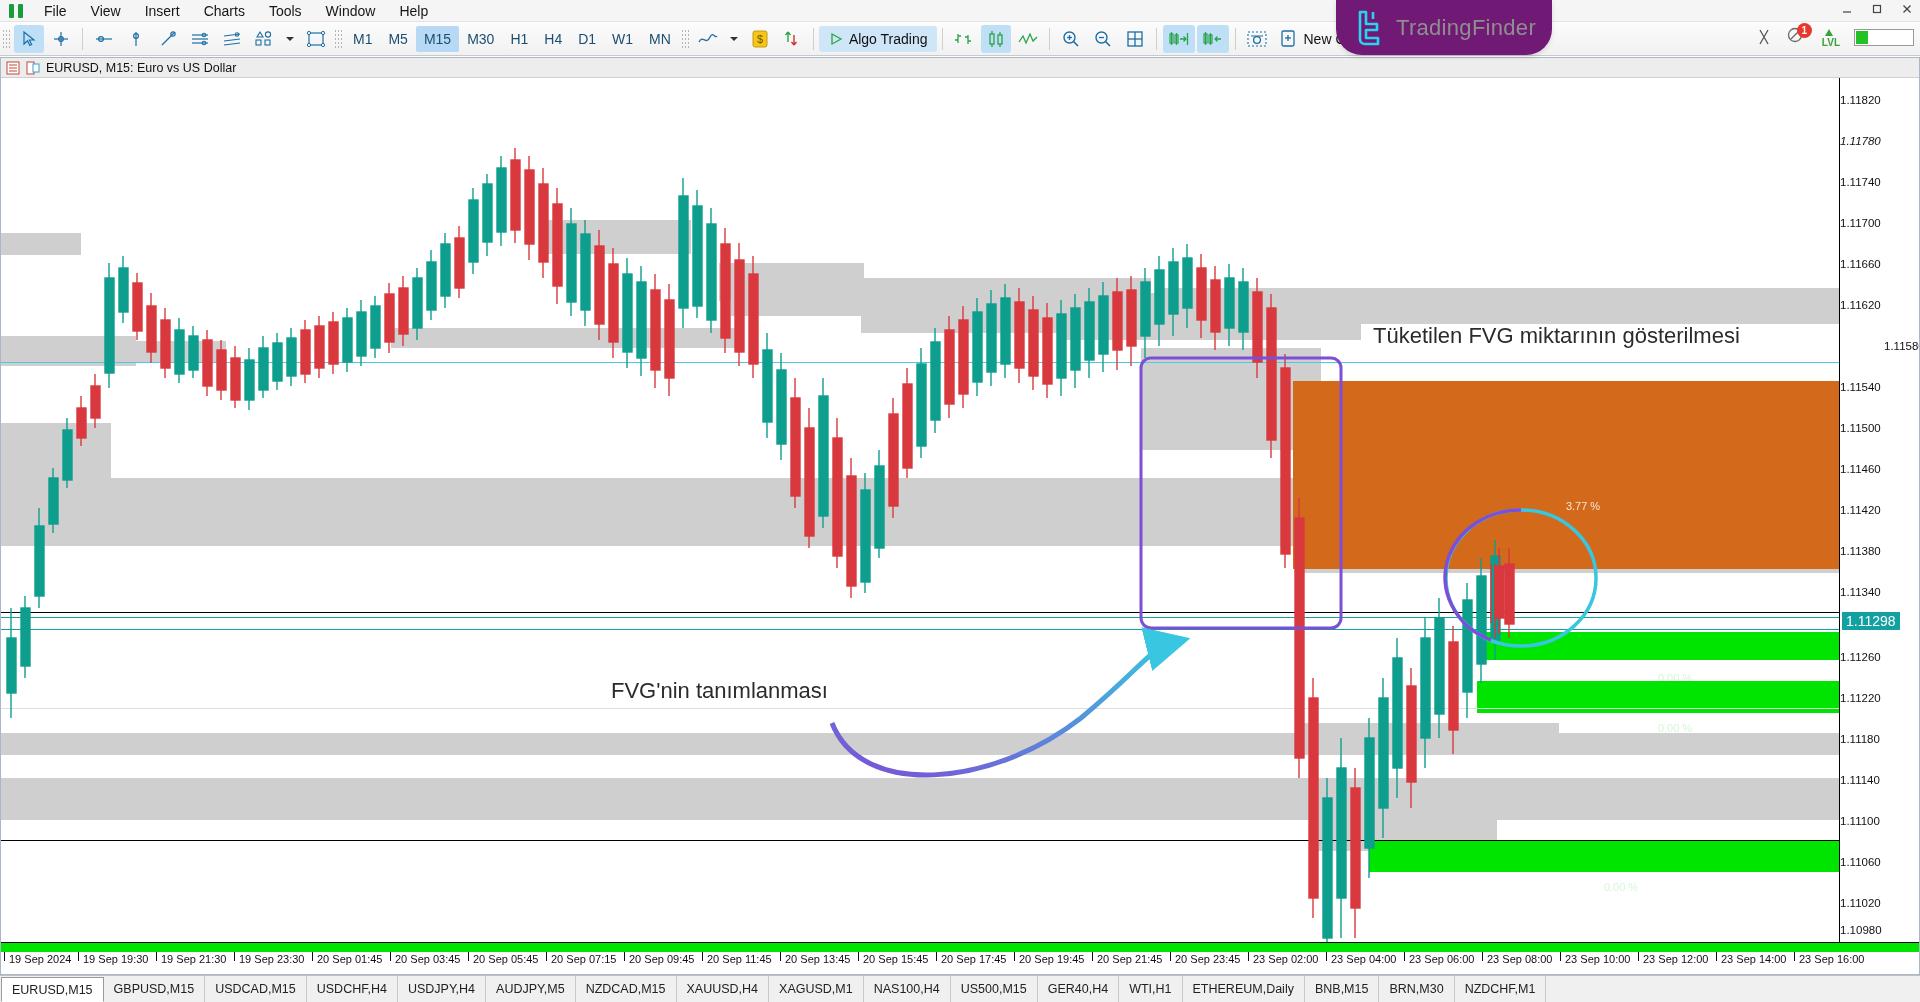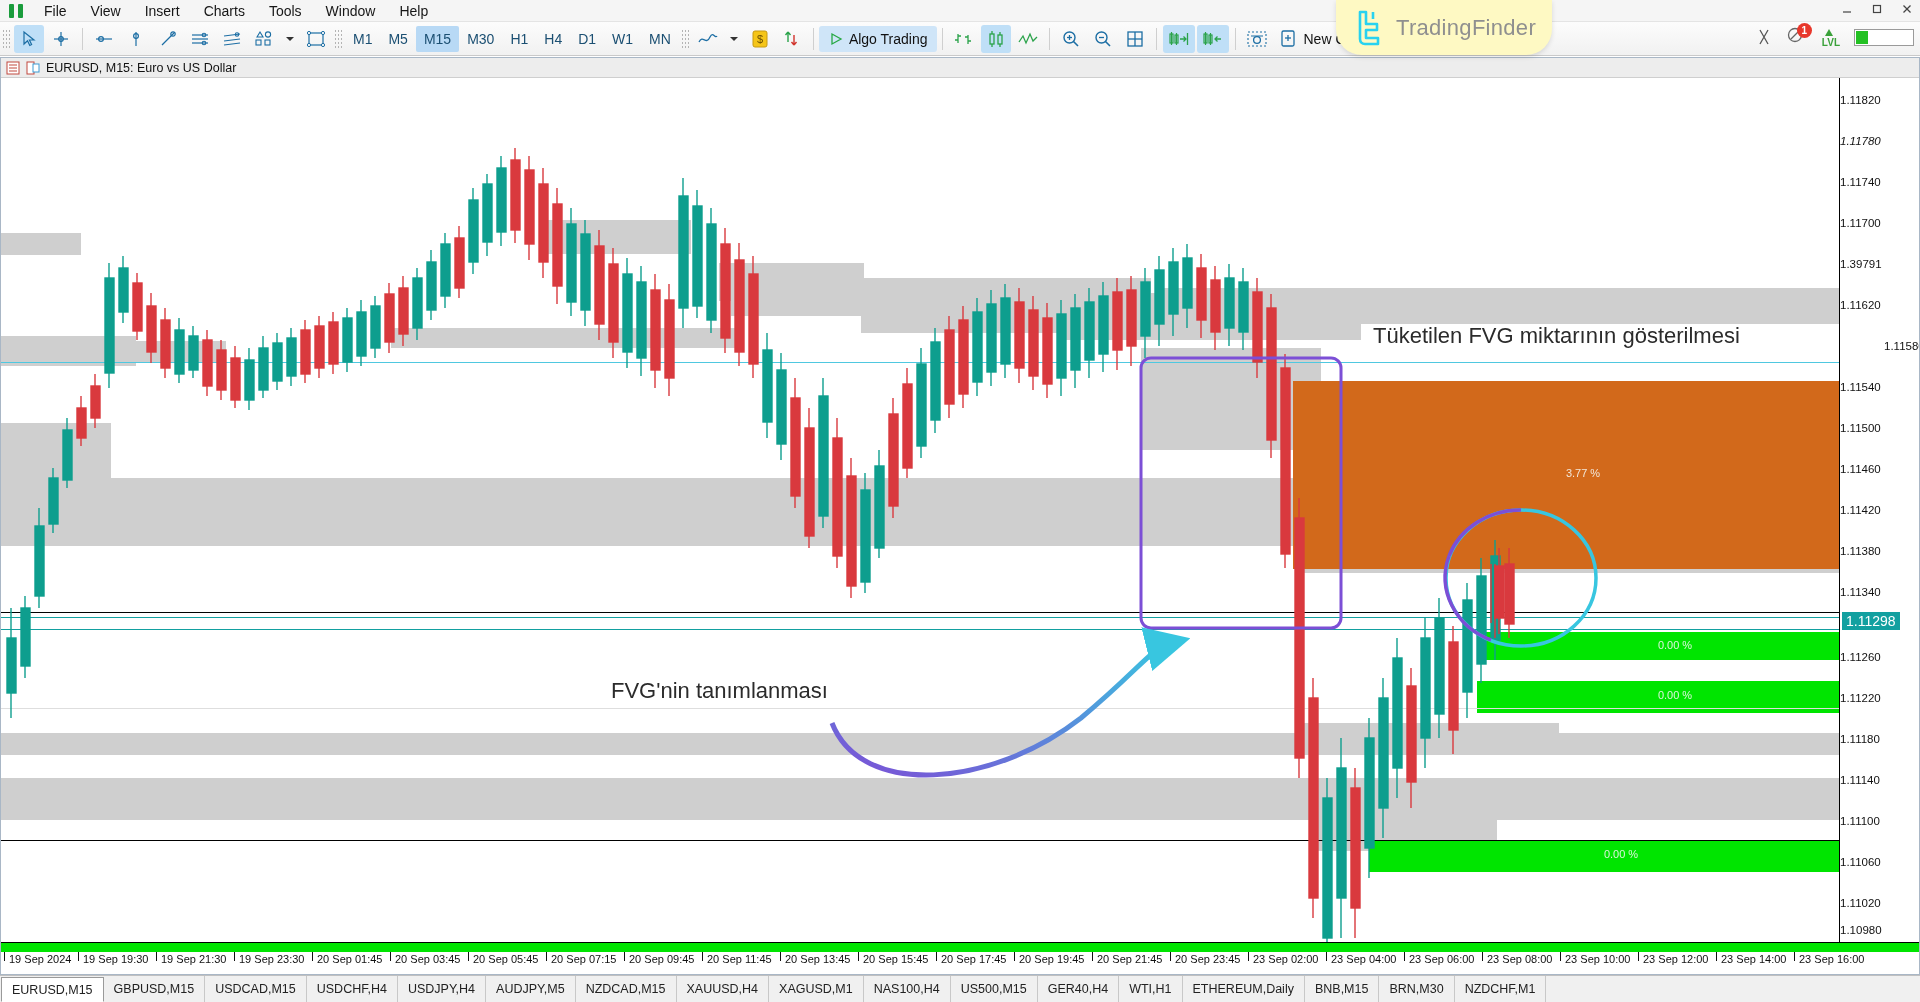--- a/index.html
+++ b/index.html
@@ -55,21 +55,21 @@
   }
   .neworder {
     height: 26px; display: flex; align-items: center; gap: 6px; padding: 0 6px;
     font-size: 14px; color: #111; cursor: default;
   }
   svg { display: block; }
 
   
   .tf-logo-box {
     position: absolute; right: 368px; top: 0px; width: 216px; height: 55px;
-    background: #fef9c3; border-bottom-left-radius: 26px; border-bottom-right-radius: 26px;
+    background: #701a75; border-bottom-left-radius: 26px; border-bottom-right-radius: 26px;
     box-shadow: 0 2px 5px rgba(0,0,0,.12);
     display: flex; align-items: center; gap: 10px; padding-left: 16px;
     z-index: 40;
   }
   .tf-logo-text { font-size: 22px; color: #8f8f8f; letter-spacing: .3px; }
 
   
   .wincontrols {
     position: absolute; right: 4px; top: 1px; display: flex; align-items: center; gap: 12px;
     z-index: 50; color: #555; font-size: 13px;
@@ -120,21 +120,21 @@
   .ttick { position: absolute; top: 10px; font-size: 11px; color: #111; white-space: nowrap; }
   .ttick::before {
     content: ""; position: absolute; left: -5px; top: -1px; width: 1px; height: 9px; background: #111;
   }
 
   
   .gbox { position: absolute; background: #cfcfcf; }
   .orangebox { position: absolute; background: #d2691b; }
   .greenbox { position: absolute; background: #00e500; }
   .boxlabel {
-    position: absolute; font-size: 11px; color: #f2e6d8; width: 100%; text-align: center;
+    position: absolute; font-size: 11px; color: #f2e6d8; width: 100%; text-align: center; margin-top: 33px;
   }
   .greenbox .boxlabel { color: #d8f5d8; }
 
   
   .hline { position: absolute; left: 0; width: 100%; height: 1px; }
 
   
   .anno {
     position: absolute; font-size: 22px; color: #2b2b2b; white-space: nowrap; z-index: 20;
   }
@@ -850,21 +850,21 @@
 
         <div class="anno" style="left:1372px;top:245px;">Tüketilen FVG miktarının gösterilmesi</div>
         <div class="anno" style="left:610px;top:600px;">FVG'nin tanımlanması</div>
       </div>
 
       <div class="priceaxis">
         <div class="ptick" style="top:16px;">1.11820</div>
         <div class="ptick" style="top:57px;font-style:italic;">1.11780</div>
         <div class="ptick" style="top:98px;">1.11740</div>
         <div class="ptick" style="top:139px;">1.11700</div>
-        <div class="ptick" style="top:180px;">1.39791</div>
+        <div class="ptick" style="top:180px;">1.11660</div>
         <div class="ptick" style="top:221px;">1.11620</div>
         <div class="ptick" style="top:262px;margin-left:44px;">1.11580</div>
         <div class="ptick" style="top:303px;">1.11540</div>
         <div class="ptick" style="top:344px;">1.11500</div>
         <div class="ptick" style="top:385px;">1.11460</div>
         <div class="ptick" style="top:426px;">1.11420</div>
         <div class="ptick" style="top:467px;">1.11380</div>
         <div class="ptick" style="top:508px;">1.11340</div>
         <div class="ptick" style="top:573px;">1.11260</div>
         <div class="ptick" style="top:614px;">1.11220</div>

